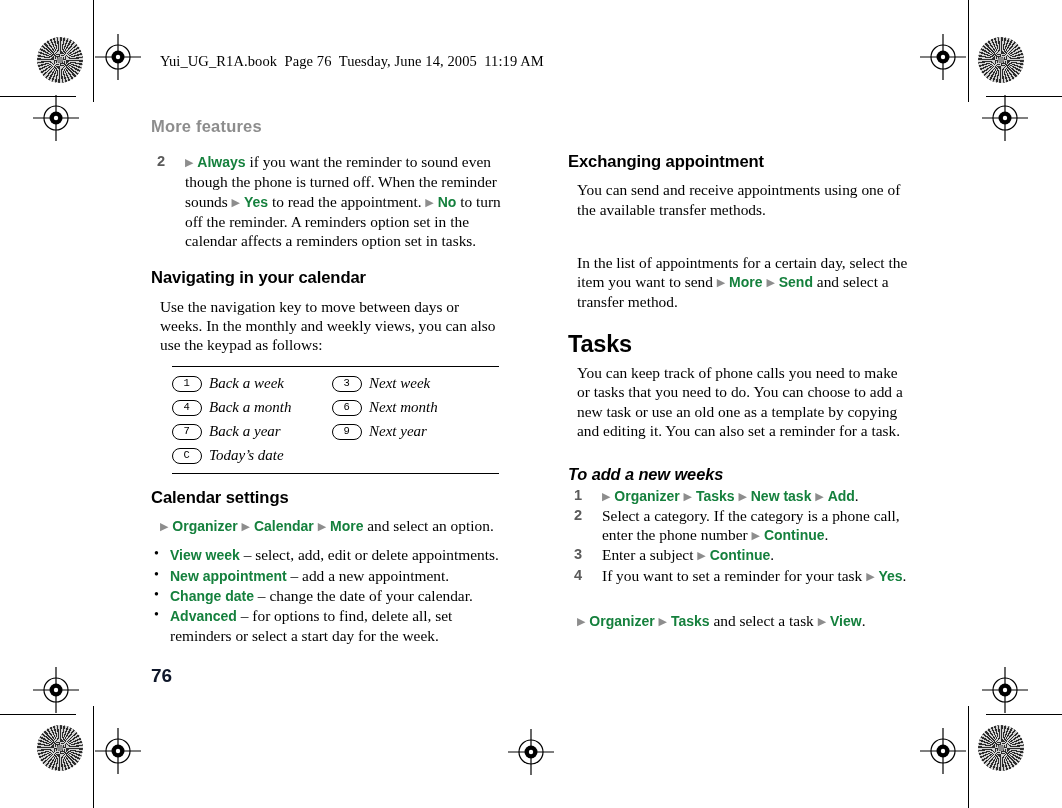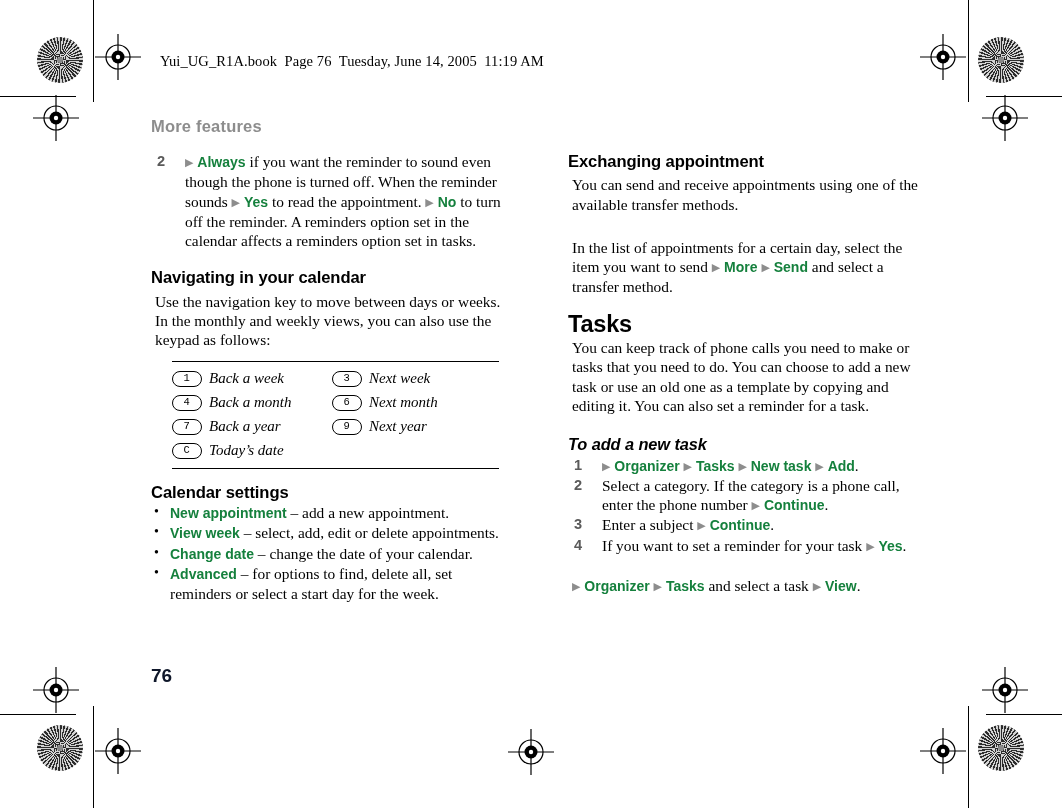--- a/index.html
+++ b/index.html
@@ -115,21 +115,21 @@
   .h-proc {
     font-family: "Liberation Sans", sans-serif;
     font-weight: bold;
     font-style: italic;
     font-size: 16.4px;
     color: #000;
     margin: 0 0 1px 0;
     letter-spacing: -.1px;
   }
   p.body {
-    margin: 4px;
+    margin: 9px;
     font-family: "Liberation Serif", serif;
     font-size: 15.4px;
     line-height: 19.3px;
   }
   .ui {
     font-family: "Liberation Sans", sans-serif;
     font-weight: bold;
     color: #15803d;
     font-size: 14px;
   }
@@ -379,24 +379,25 @@
           <span class="keycap">C</span>
           <span class="keylabel">Today’s date</span>
         </div>
         <div class="keycell c2"></div>
       </div>
     </div>
 
     <div class="sp-14"></div>
 
     <h3 class="h-sub">Calendar settings</h3>
+    <p class="body"><span class="arrow">▶</span> <span class="ui">Organizer</span> <span class="arrow">▶</span> <span class="ui">Calendar</span> <span class="arrow">▶</span> <span class="ui">More</span><span> and select an option.</span></p>
 
     <ul class="bullets">
+      <li><span class="ui">View week</span><span> – select, add, edit or delete appointments.</span></li>
       <li><span class="ui">New appointment</span><span> – add a new appointment.</span></li>
-      <li><span class="ui">View week</span><span> – select, add, edit or delete appointments.</span></li>
       <li><span class="ui">Change date</span><span> – change the date of your calendar.</span></li>
       <li><span class="ui">Advanced</span><span> – for options to find, delete all, set reminders or select a start day for the week.</span></li>
     </ul>
   </div>
 
   <div class="col col-right">
 
     <h3 class="h-sub">Exchanging appointment</h3>
     <p class="body">You can send and receive appointments using one of the available transfer methods.</p>
 
@@ -404,21 +405,21 @@
 
     <p class="body"><span>In the list of appointments for a certain day, select the item you want to send </span><span class="arrow">▶</span> <span class="ui">More</span> <span class="arrow">▶</span> <span class="ui">Send</span><span> and select a transfer method.</span></p>
 
     <div class="sp-14"></div>
 
     <h2 class="h-big">Tasks</h2>
     <p class="body">You can keep track of phone calls you need to make or tasks that you need to do. You can choose to add a new task or use an old one as a template by copying and editing it. You can also set a reminder for a task.</p>
 
     <div class="sp-16"></div>
 
-    <h4 class="h-proc">To add a new task</h4>
+    <h4 class="h-proc">To add a new weeks</h4>
     <ol class="steps">
       <li>
         <span class="num">1</span><span class="arrow">▶</span> <span class="ui">Organizer</span> <span class="arrow">▶</span> <span class="ui">Tasks</span> <span class="arrow">▶</span> <span class="ui">New task</span> <span class="arrow">▶</span> <span class="ui">Add</span><span>.</span>
       </li>
       <li>
         <span class="num">2</span><span>Select a category. If the category is a phone call, enter the phone number </span><span class="arrow">▶</span> <span class="ui">Continue</span><span>.</span>
       </li>
       <li>
         <span class="num">3</span><span>Enter a subject </span><span class="arrow">▶</span> <span class="ui">Continue</span><span>.</span>
       </li>

